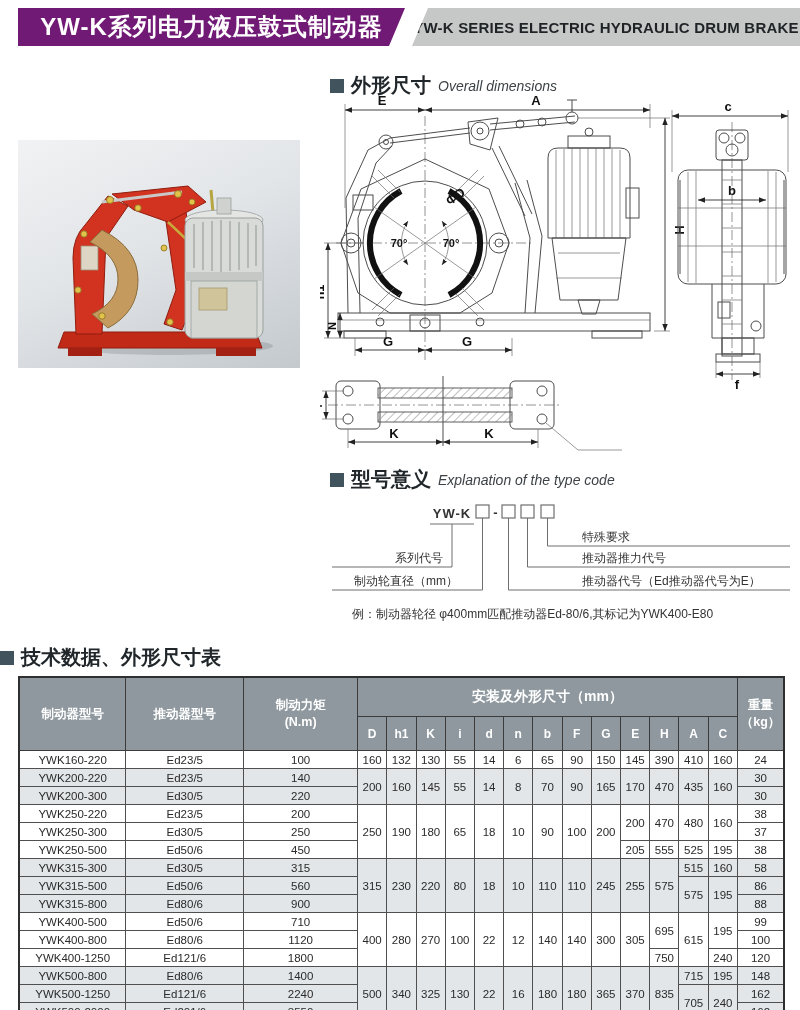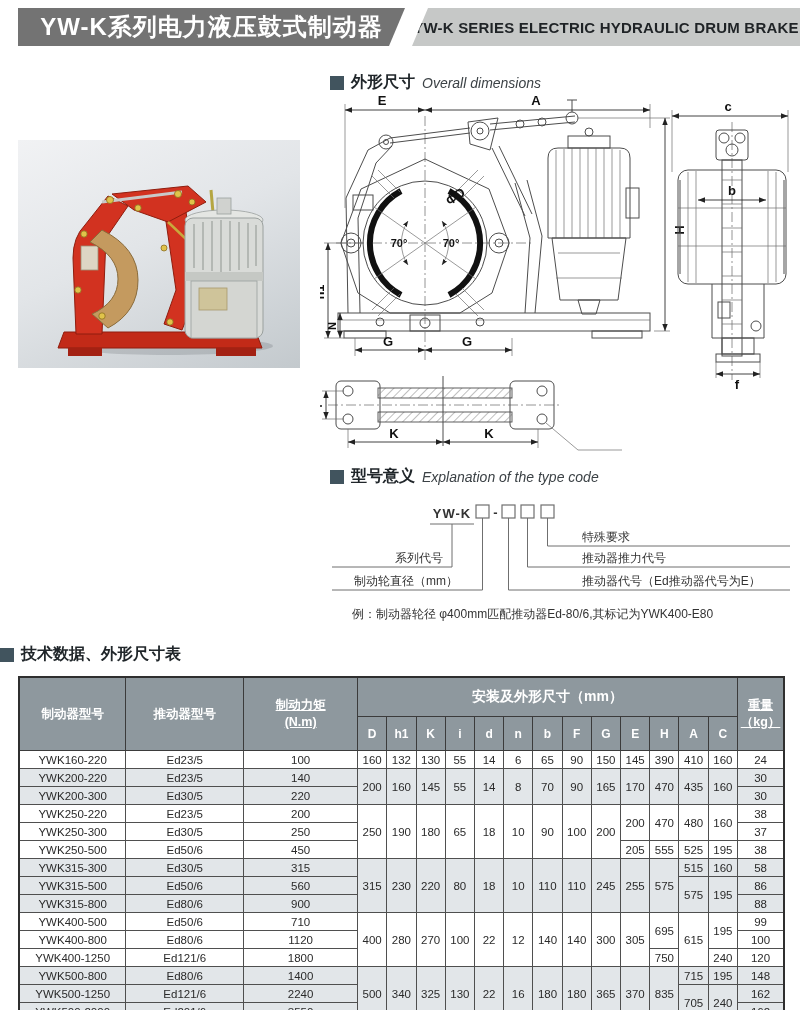--- a/index.html
+++ b/index.html
@@ -1,32 +1,32 @@
 <!DOCTYPE html>
 <html><head>
 <meta charset="utf-8">
 <style>
   html,body{margin:0;padding:0;background:#ffffff;}
   .page{position:relative;width:800px;height:1010px;background:#fff;overflow:hidden;
         font-family:"Liberation Sans","DejaVu Sans",sans-serif;}
 
   
-  .title-cn{position:absolute;left:18px;top:8px;width:387px;height:38px;background:#737373;
+  .title-cn{position:absolute;left:18px;top:8px;width:387px;height:38px;background:#701a75;
             color:#fff;font-size:24px;font-weight:bold;letter-spacing:1px;
             display:flex;align-items:center;justify-content:center;
             clip-path:polygon(0 0,100% 0,calc(100% - 16px) 100%,0 100%);}
   .title-en{position:absolute;left:412px;top:8px;width:388px;height:38px;background:#c6c8c7;
             color:#1f2326;font-size:15px;font-weight:bold;letter-spacing:0.2px;
             display:flex;align-items:center;justify-content:center;
             clip-path:polygon(16px 0,100% 0,100% 100%,0 100%);}
 
   
   .section-head{position:absolute;display:flex;align-items:center;gap:7px;white-space:nowrap;}
   .section-head .sq{width:14px;height:14px;background:#41545e;flex:0 0 auto;}
-  .section-head .cn{font-weight:bold;font-size:16px;color:#20262a;}
+  .section-head .cn{font-weight:bold;font-size:20px;color:#20262a;}
   .section-head .en{font-size:14px;color:#3c4periodo4;}
   .section-head .en{color:#3c4246;font-style:italic;}
   .sh1{left:330px;top:72px;}
   .sh2{left:330px;top:466px;}
   .sh3{left:0;top:644px;}
 
   
   .photo{position:absolute;left:18px;top:140px;width:282px;height:228px;
          background:linear-gradient(155deg,#f1f2f4 0%,#e2e5e8 45%,#c3c9cd 100%);}
 
@@ -46,21 +46,21 @@
   .tccode{font:bold 13px "Liberation Sans","DejaVu Sans",sans-serif;fill:#333;letter-spacing:1px;}
 
   
   .tblwrap{position:absolute;left:18px;top:676px;}
   table{border-collapse:collapse;table-layout:fixed;width:767px;border:2px solid #2f2f2f;}
   th,td{padding:0;text-align:center;vertical-align:middle;overflow:hidden;}
   thead th{background:#8e989e;color:#fff;border:1px solid #3b3b3b;font-weight:bold;}
   thead .main-th{font-size:12.5px;}
   thead .sub-th{font-size:12px;height:33px;}
   thead .grp-th{font-size:14px;height:38px;}
-  thead .two-line{line-height:1.35;text-decoration:underline;}
+  thead .two-line{line-height:1.35;}
   tbody td{border:1px solid #4f4f4f;font-size:11.5px;color:#2a2a2a;height:17px;background:#fff;}
   tbody tr.shade td{background:#e2e6e9;}
   col.c-model{width:106px;}col.c-thr{width:117px;}col.c-tq{width:113px;}
   col.c-dim{width:29px;}col.c-wt{width:46px;}
 </style>
 </head>
 <body>
 
 <div class="page">
 

